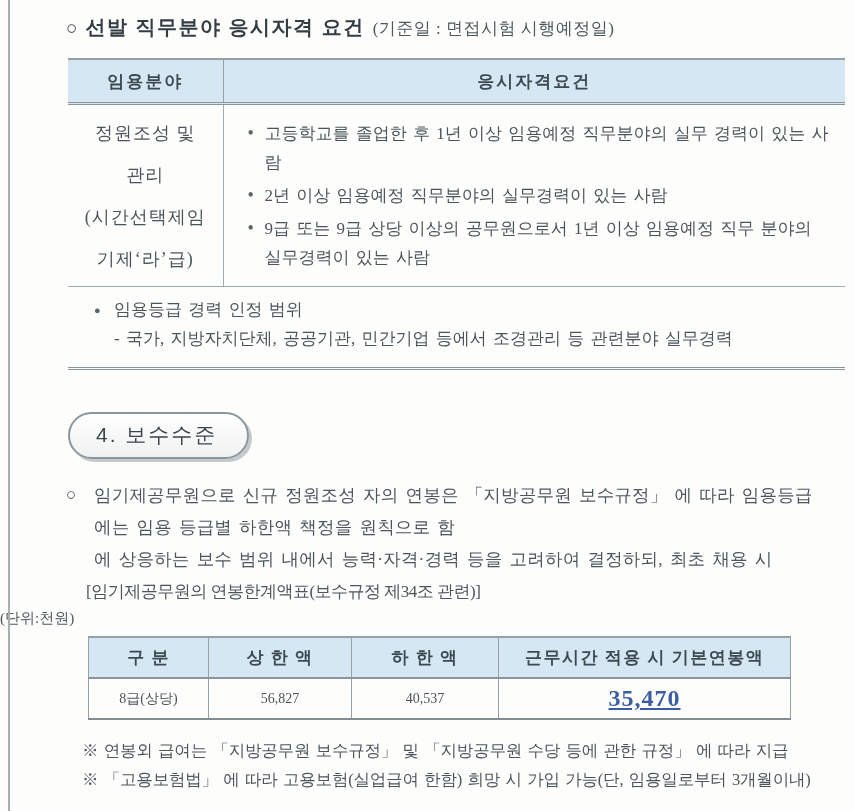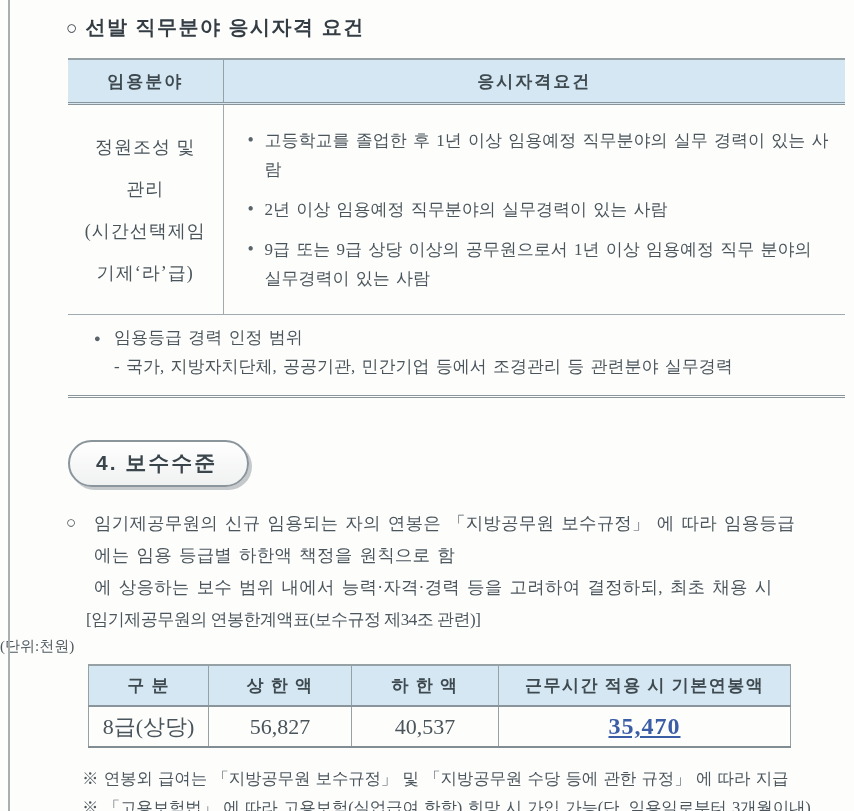--- a/index.html
+++ b/index.html
@@ -33,36 +33,36 @@
   .t1 td{vertical-align:middle;}
   .t1 .cat{
     border-right:1px solid #a0abb0;border-bottom:1px solid #a0abb0;
     text-align:center;font-size:18px;line-height:42px;letter-spacing:1px;color:#4a555b;
     height:176px;
   }
   .t1 .reqs{
     border-bottom:1px solid #a0abb0;
     padding:10px 16px 10px 22px;font-size:17px;color:#4a555b;
   }
-  .req{position:relative;padding-left:19px;line-height:29px;word-spacing:2px;margin:11px 0;}
+  .req{position:relative;padding-left:19px;line-height:29px;word-spacing:2px;margin:4px 0;}
   .req::before{content:"\2022";position:absolute;left:2px;top:0;color:#5a656b;font-size:18px;}
   .t1 .foot{padding:9px 14px 13px 26px;font-size:17px;color:#4a555b;}
   .foot-title{position:relative;padding-left:20px;line-height:28px;word-spacing:2px;}
   .foot-title::before{content:"\25CF";position:absolute;left:0;top:0;font-size:11px;color:#5a656b;}
   .foot-detail{padding-left:20px;line-height:30px;word-spacing:2px;}
 
   
   .badge-wrap{margin:42px 0 0 68px;}
   .badge{
     display:inline-block;padding:7px 30px 8px 26px;
     background:linear-gradient(#ffffff,#f0f1f1);
     border:2px solid #8b969c;border-radius:24px;
     box-shadow:3px 3px 0 #c6c9cb;
     font-family:"Liberation Sans","DejaVu Sans",sans-serif;
-    font-weight:700;font-size:21px;letter-spacing:2px;color:#3b454c;
+    font-weight:400;font-size:21px;letter-spacing:2px;color:#3b454c;
   }
 
   
   .para{margin:20px 9px 0 66px;display:flex;font-size:17.5px;color:#4b565c;}
   .para-marker{width:28px;font-size:17px;line-height:32px;color:#49545a;}
   .para-lines div{line-height:32px;word-spacing:2.5px;letter-spacing:0.2px;}
   .caption{margin:4px 0 0 86px;font-size:17px;letter-spacing:-0.5px;color:#4b565c;line-height:26px;}
   .unit-note{margin:4px 54px 0 0;font-size:15px;color:#4d585e;}
 
   
@@ -71,21 +71,21 @@
   .t2 col.c1{width:120px;}
   .t2 col.c2{width:143px;}
   .t2 col.c3{width:147px;}
   .t2 col.c4{width:292px;}
   .t2 th{
     background:#d5e7f3;height:37px;font-weight:600;font-size:17px;
     letter-spacing:1.5px;color:#3e4a50;
     border:1px solid #96a1a6;border-top:none;border-bottom:2px solid #8a959b;
   }
   .t2 td{
-    height:37px;text-align:center;font-size:22px;color:#4a555b;
+    height:37px;text-align:center;font-size:14px;color:#4a555b;
     border:1px solid #96a1a6;border-top:none;border-bottom:none;
   }
   .t2 td.hl{color:#3b5da6;font-weight:700;font-size:24px;letter-spacing:1px;text-decoration:underline;}
 
   
   .notes{margin:16px 9px 0 82px;font-size:16.5px;color:#4b565c;}
   .notes div{line-height:29px;word-spacing:1.5px;letter-spacing:-0.2px;}
 
   
   .weekly{
@@ -96,20 +96,21 @@
 </style>
 </head>
 <body>
 
 <div class="doc">
   <div class="scan-edge"></div>
 
   <div class="title-line">
     <span class="title-marker">○</span>
     <span class="title-main">선발 직무분야 응시자격 요건</span>
+    <span class="title-sub">(기준일 : 면접시험 시행예정일)</span>
   </div>
 
   <table class="t1">
     <colgroup>
         <col class="c1">
         <col>
       </colgroup>
     <tbody>
         <tr>
       <th class="first">임용분야</th>
@@ -137,21 +138,21 @@
   </tbody>
     </table>
 
   <div class="badge-wrap">
     <span class="badge">4. 보수수준</span>
   </div>
 
   <div class="para">
     <span class="para-marker">○</span>
     <div class="para-lines">
-      <div>임기제공무원의 신규 임용되는 자의 연봉은 「지방공무원 보수규정」 에 따라 임용등급</div>
+      <div>임기제공무원으로 신규 정원조성 자의 연봉은 「지방공무원 보수규정」 에 따라 임용등급</div>
       <div>에는 임용 등급별 하한액 책정을 원칙으로 함</div>
       <div>에 상응하는 보수 범위 내에서 능력·자격·경력 등을 고려하여 결정하되, 최초 채용 시</div>
     </div>
   </div>
   <div class="caption">[임기제공무원의 연봉한계액표(보수규정 제34조 관련)]</div>
   <div class="unit-note">(단위:천원)</div>
 
   <table class="t2">
     <colgroup>
         <col class="c1">

